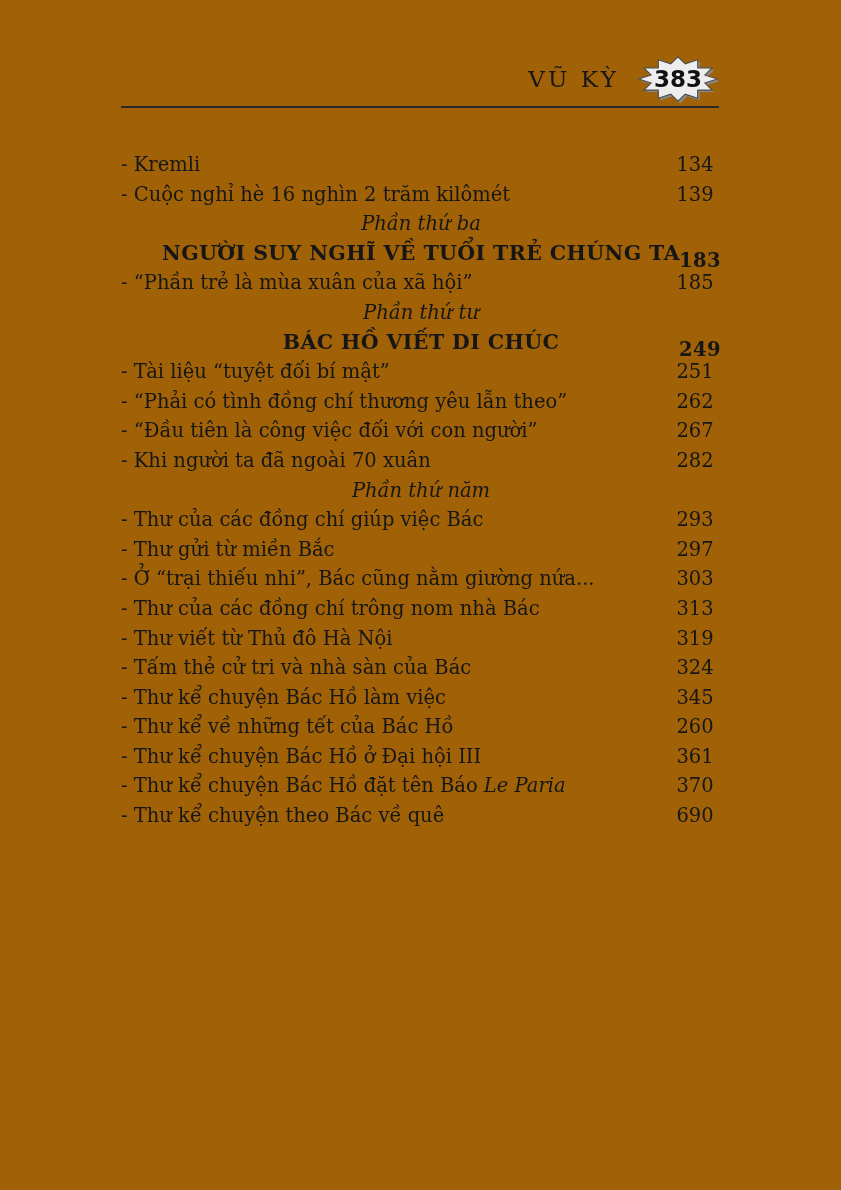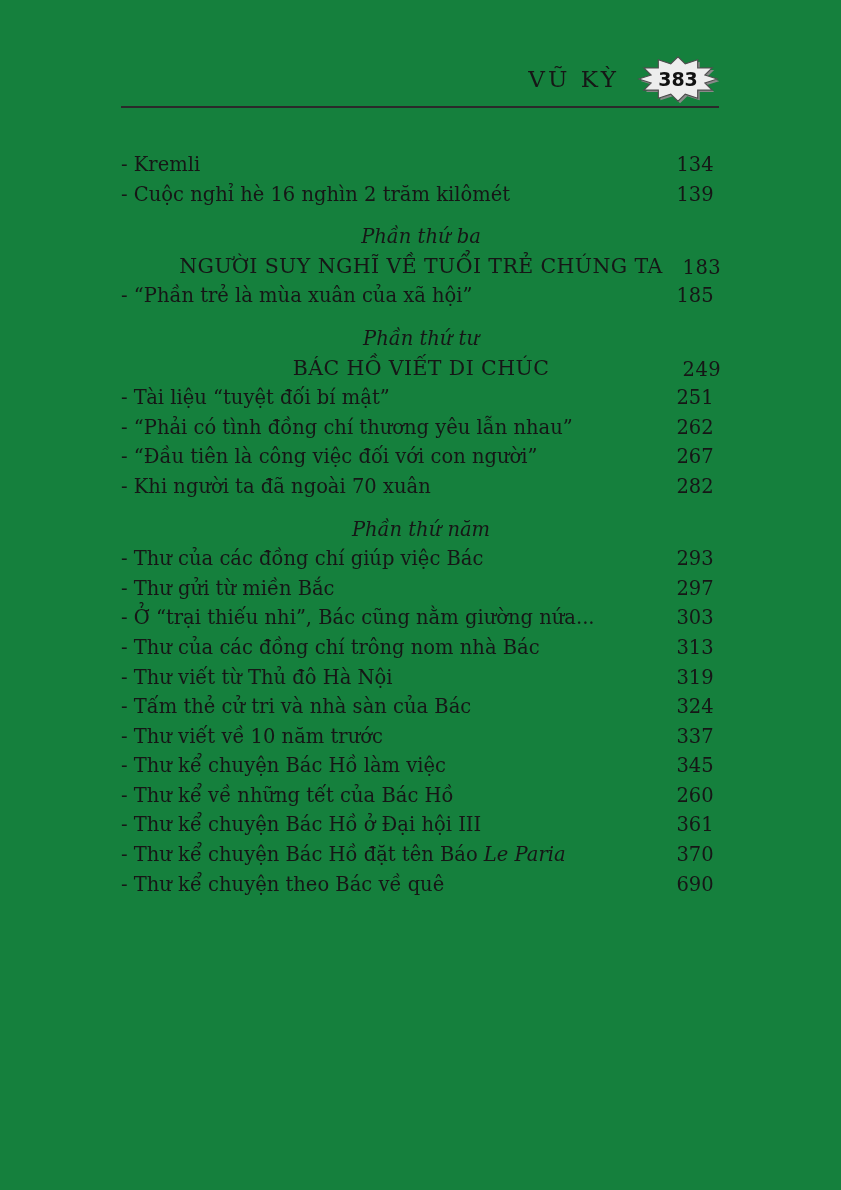--- a/index.html
+++ b/index.html
@@ -3,50 +3,50 @@
 <meta charset="utf-8">
 <style>
   * { box-sizing: border-box; }
   html, body { margin: 0; padding: 0; }
   body {
     width: 841px; height: 1190px;
     background: #ffffff;
     color: #161616;
     font-family: "DejaVu Serif", "Liberation Serif", serif;
   }
-  .page { position: relative; width: 841px; height: 1190px; overflow: hidden; background: #15803d; }
+  .page { position: relative; width: 841px; height: 1190px; overflow: hidden; background: #a16207; }
 
   
   .header-row {
     display: flex; justify-content: flex-end; align-items: center;
     gap: 18px; margin: 54px 122px 0 0; height: 50px;
   }
   .running-title { font-size: 23px; letter-spacing: 3px; white-space: nowrap; }
   .badge { position: relative; width: 82px; height: 50px; flex: 0 0 auto; }
   .badge svg { position: absolute; inset: 0; width: 100%; height: 100%; }
   .badge .num {
     position: absolute; inset: 0; display: flex; align-items: center; justify-content: center;
     font-family: "DejaVu Sans", "Liberation Sans", sans-serif;
-    font-weight: 700; font-size: 19px; color: #111;
+    font-weight: 700; font-size: 23px; color: #111;
   }
   .rule { margin: 2px 0 0 121px; width: 598px; height: 2px; background: #2a2a2a; }
 
   
   .toc { margin: 42px 120px 0 121px; }
   .row { display: flex; align-items: baseline; font-size: 19.5px; line-height: 29.6px; }
   .row .t { flex: 1 1 auto; }
   .row .pg { flex: 0 0 52px; text-align: center; font-size: 19.5px; }
   .row.label {
-    display: block; text-align: center; font-style: italic; margin-top: 13px;
+    display: block; text-align: center; font-style: italic; 
   }
   .row.title {
     display: block; text-align: center; position: relative;
-    font-size: 20.5px; letter-spacing: 0.4px;
+    font-size: 20.5px; letter-spacing: 0.4px; font-weight: bold;
   }
-  .row.title .pg { position: absolute; right: 0; top: 1px; }
+  .row.title .pg { position: absolute; right: 0; top: 7px; }
   .row .t em { font-style: italic; }
 </style>
 </head>
 <body>
 
 <div class="page">
 
   <div class="header-row">
     <span class="running-title">VŨ KỲ</span>
     <span class="badge">
@@ -74,21 +74,21 @@
         <span class="t"><span>- “Phần trẻ là mùa xuân của xã hội”</span></span>
         <span class="pg">185</span>
       </div>
       <div class="row label"><span class="t"><span>Phần thứ tư</span></span></div>
       <div class="row title"><span class="t"><span>BÁC HỒ VIẾT DI CHÚC</span></span><span class="pg">249</span></div>
       <div class="row entry">
         <span class="t"><span>- Tài liệu “tuyệt đối bí mật”</span></span>
         <span class="pg">251</span>
       </div>
       <div class="row entry">
-        <span class="t"><span>- “Phải có tình đồng chí thương yêu lẫn nhau”</span></span>
+        <span class="t"><span>- “Phải có tình đồng chí thương yêu lẫn theo”</span></span>
         <span class="pg">262</span>
       </div>
       <div class="row entry">
         <span class="t"><span>- “Đầu tiên là công việc đối với con người”</span></span>
         <span class="pg">267</span>
       </div>
       <div class="row entry">
         <span class="t"><span>- Khi người ta đã ngoài 70 xuân</span></span>
         <span class="pg">282</span>
       </div>
@@ -111,24 +111,20 @@
       </div>
       <div class="row entry">
         <span class="t"><span>- Thư viết từ Thủ đô Hà Nội</span></span>
         <span class="pg">319</span>
       </div>
       <div class="row entry">
         <span class="t"><span>- Tấm thẻ cử tri và nhà sàn của Bác</span></span>
         <span class="pg">324</span>
       </div>
       <div class="row entry">
-        <span class="t"><span>- Thư viết về 10 năm trước</span></span>
-        <span class="pg">337</span>
-      </div>
-      <div class="row entry">
         <span class="t"><span>- Thư kể chuyện Bác Hồ làm việc</span></span>
         <span class="pg">345</span>
       </div>
       <div class="row entry">
         <span class="t"><span>- Thư kể về những tết của Bác Hồ</span></span>
         <span class="pg">260</span>
       </div>
       <div class="row entry">
         <span class="t"><span>- Thư kể chuyện Bác Hồ ở Đại hội III</span></span>
         <span class="pg">361</span>

